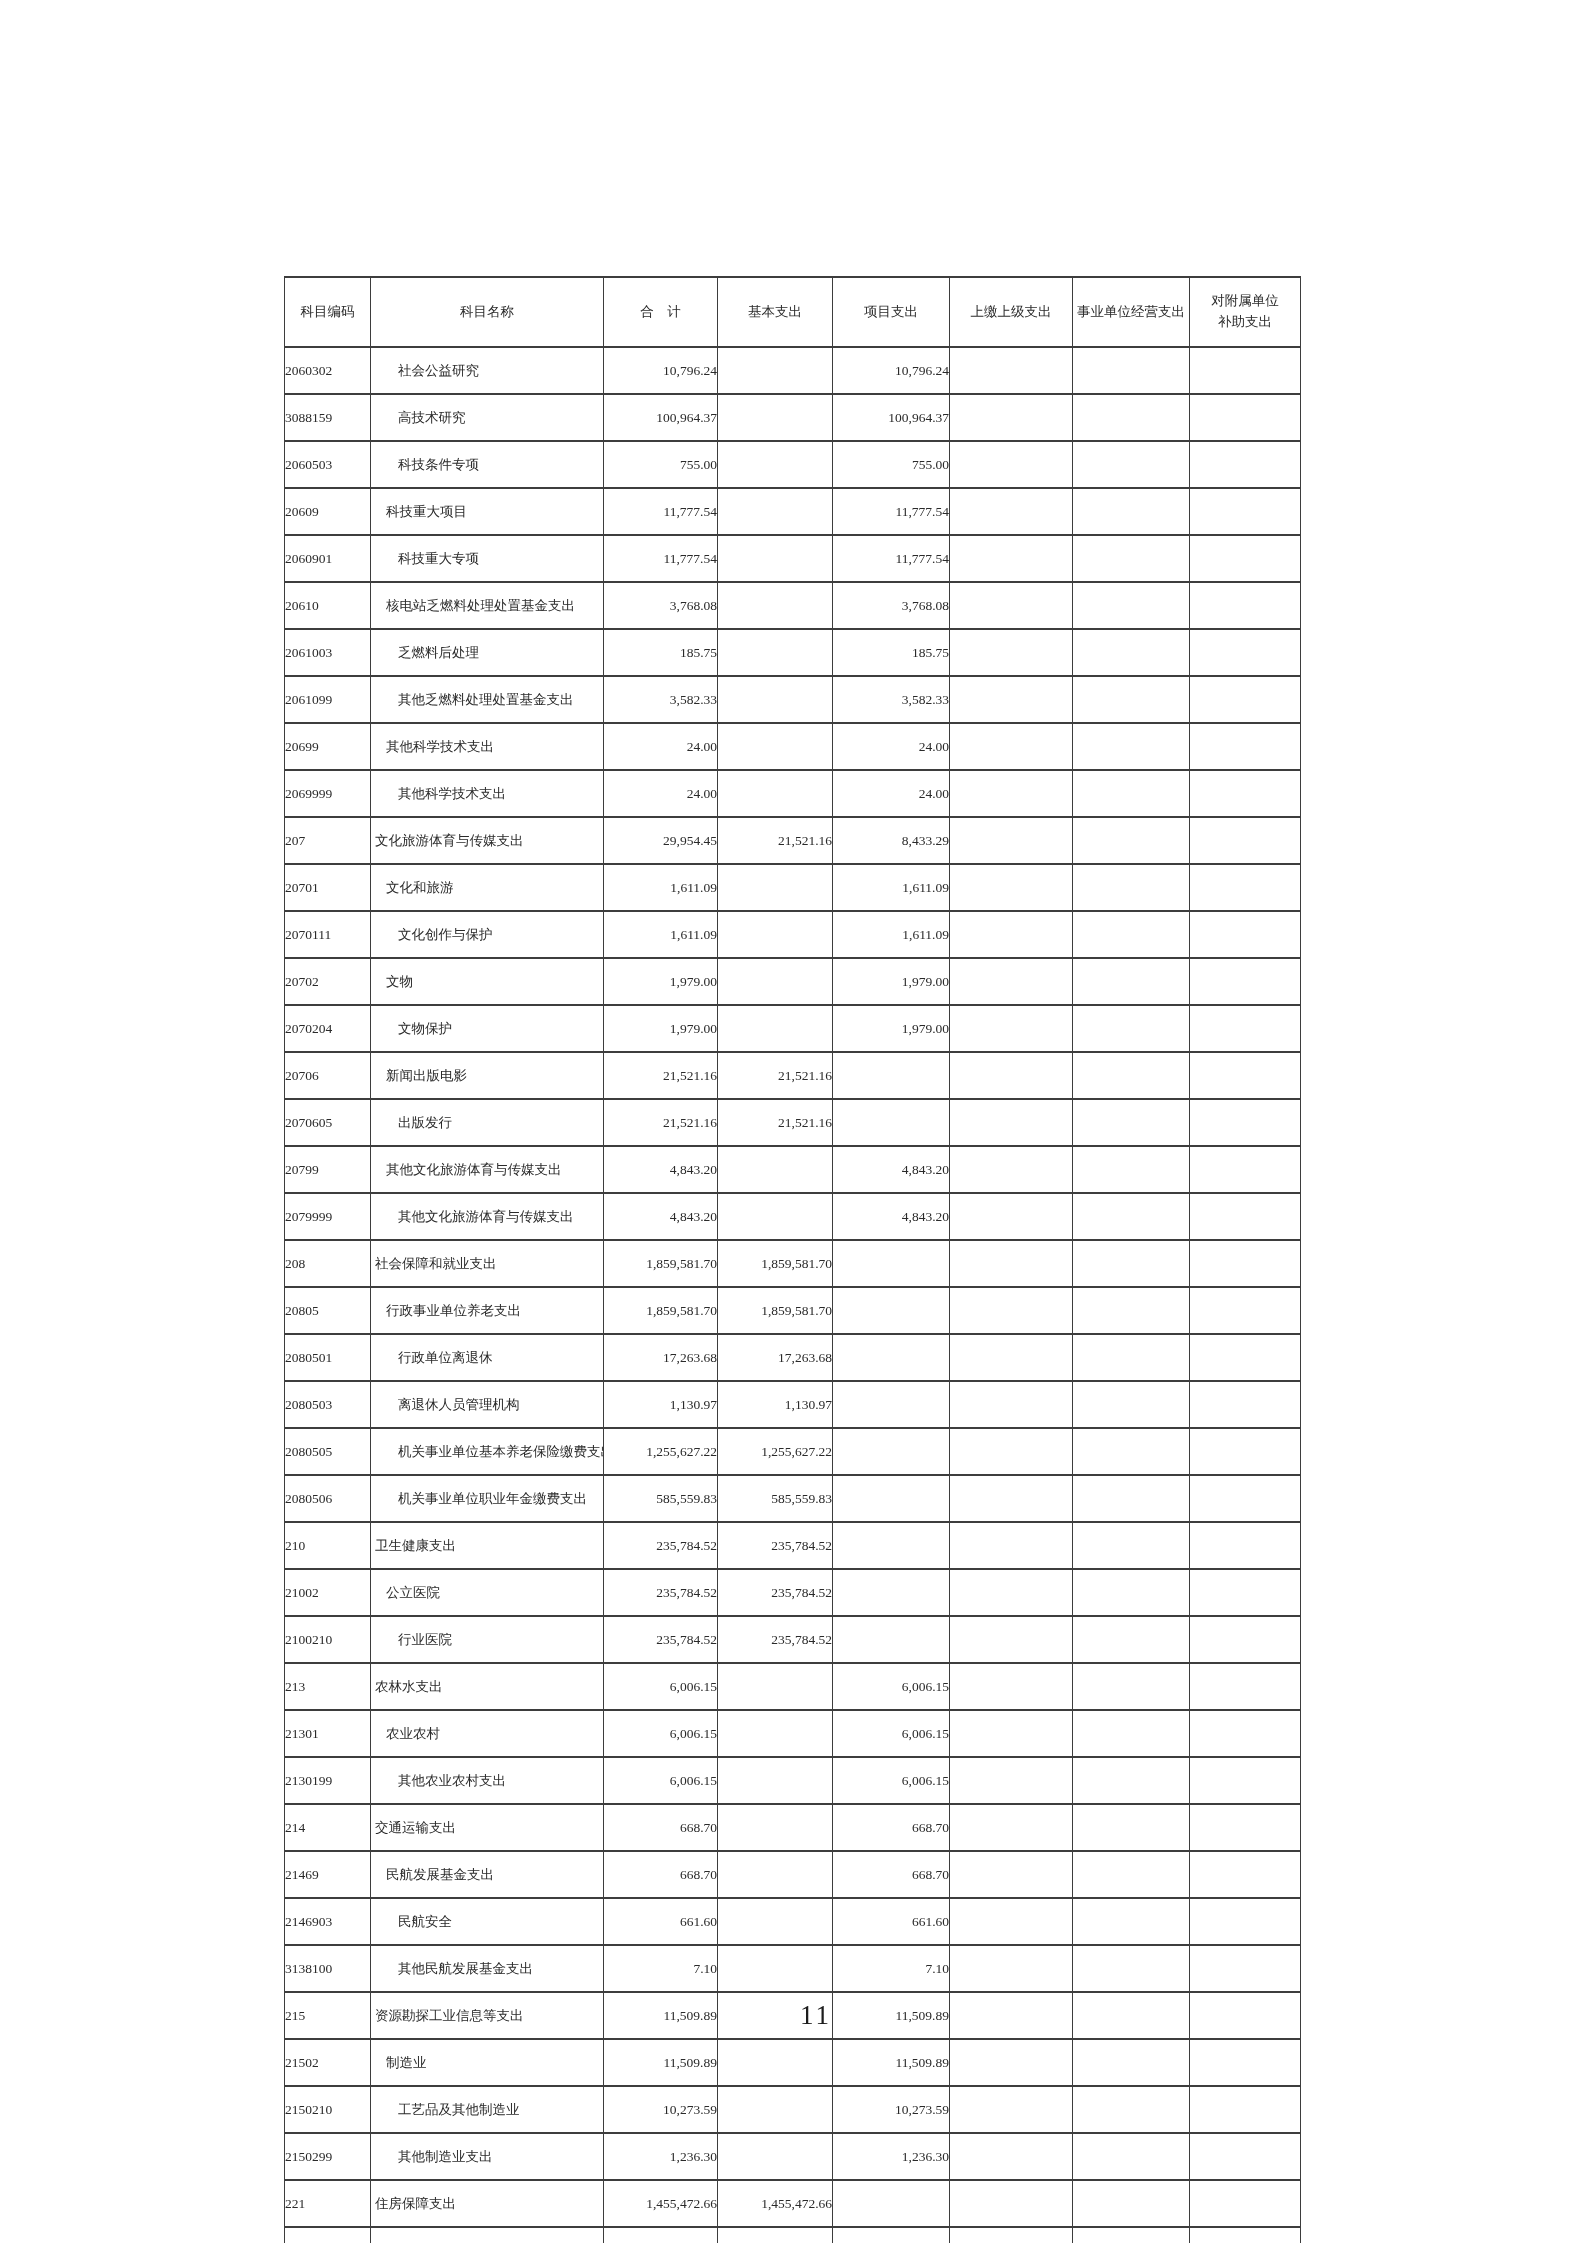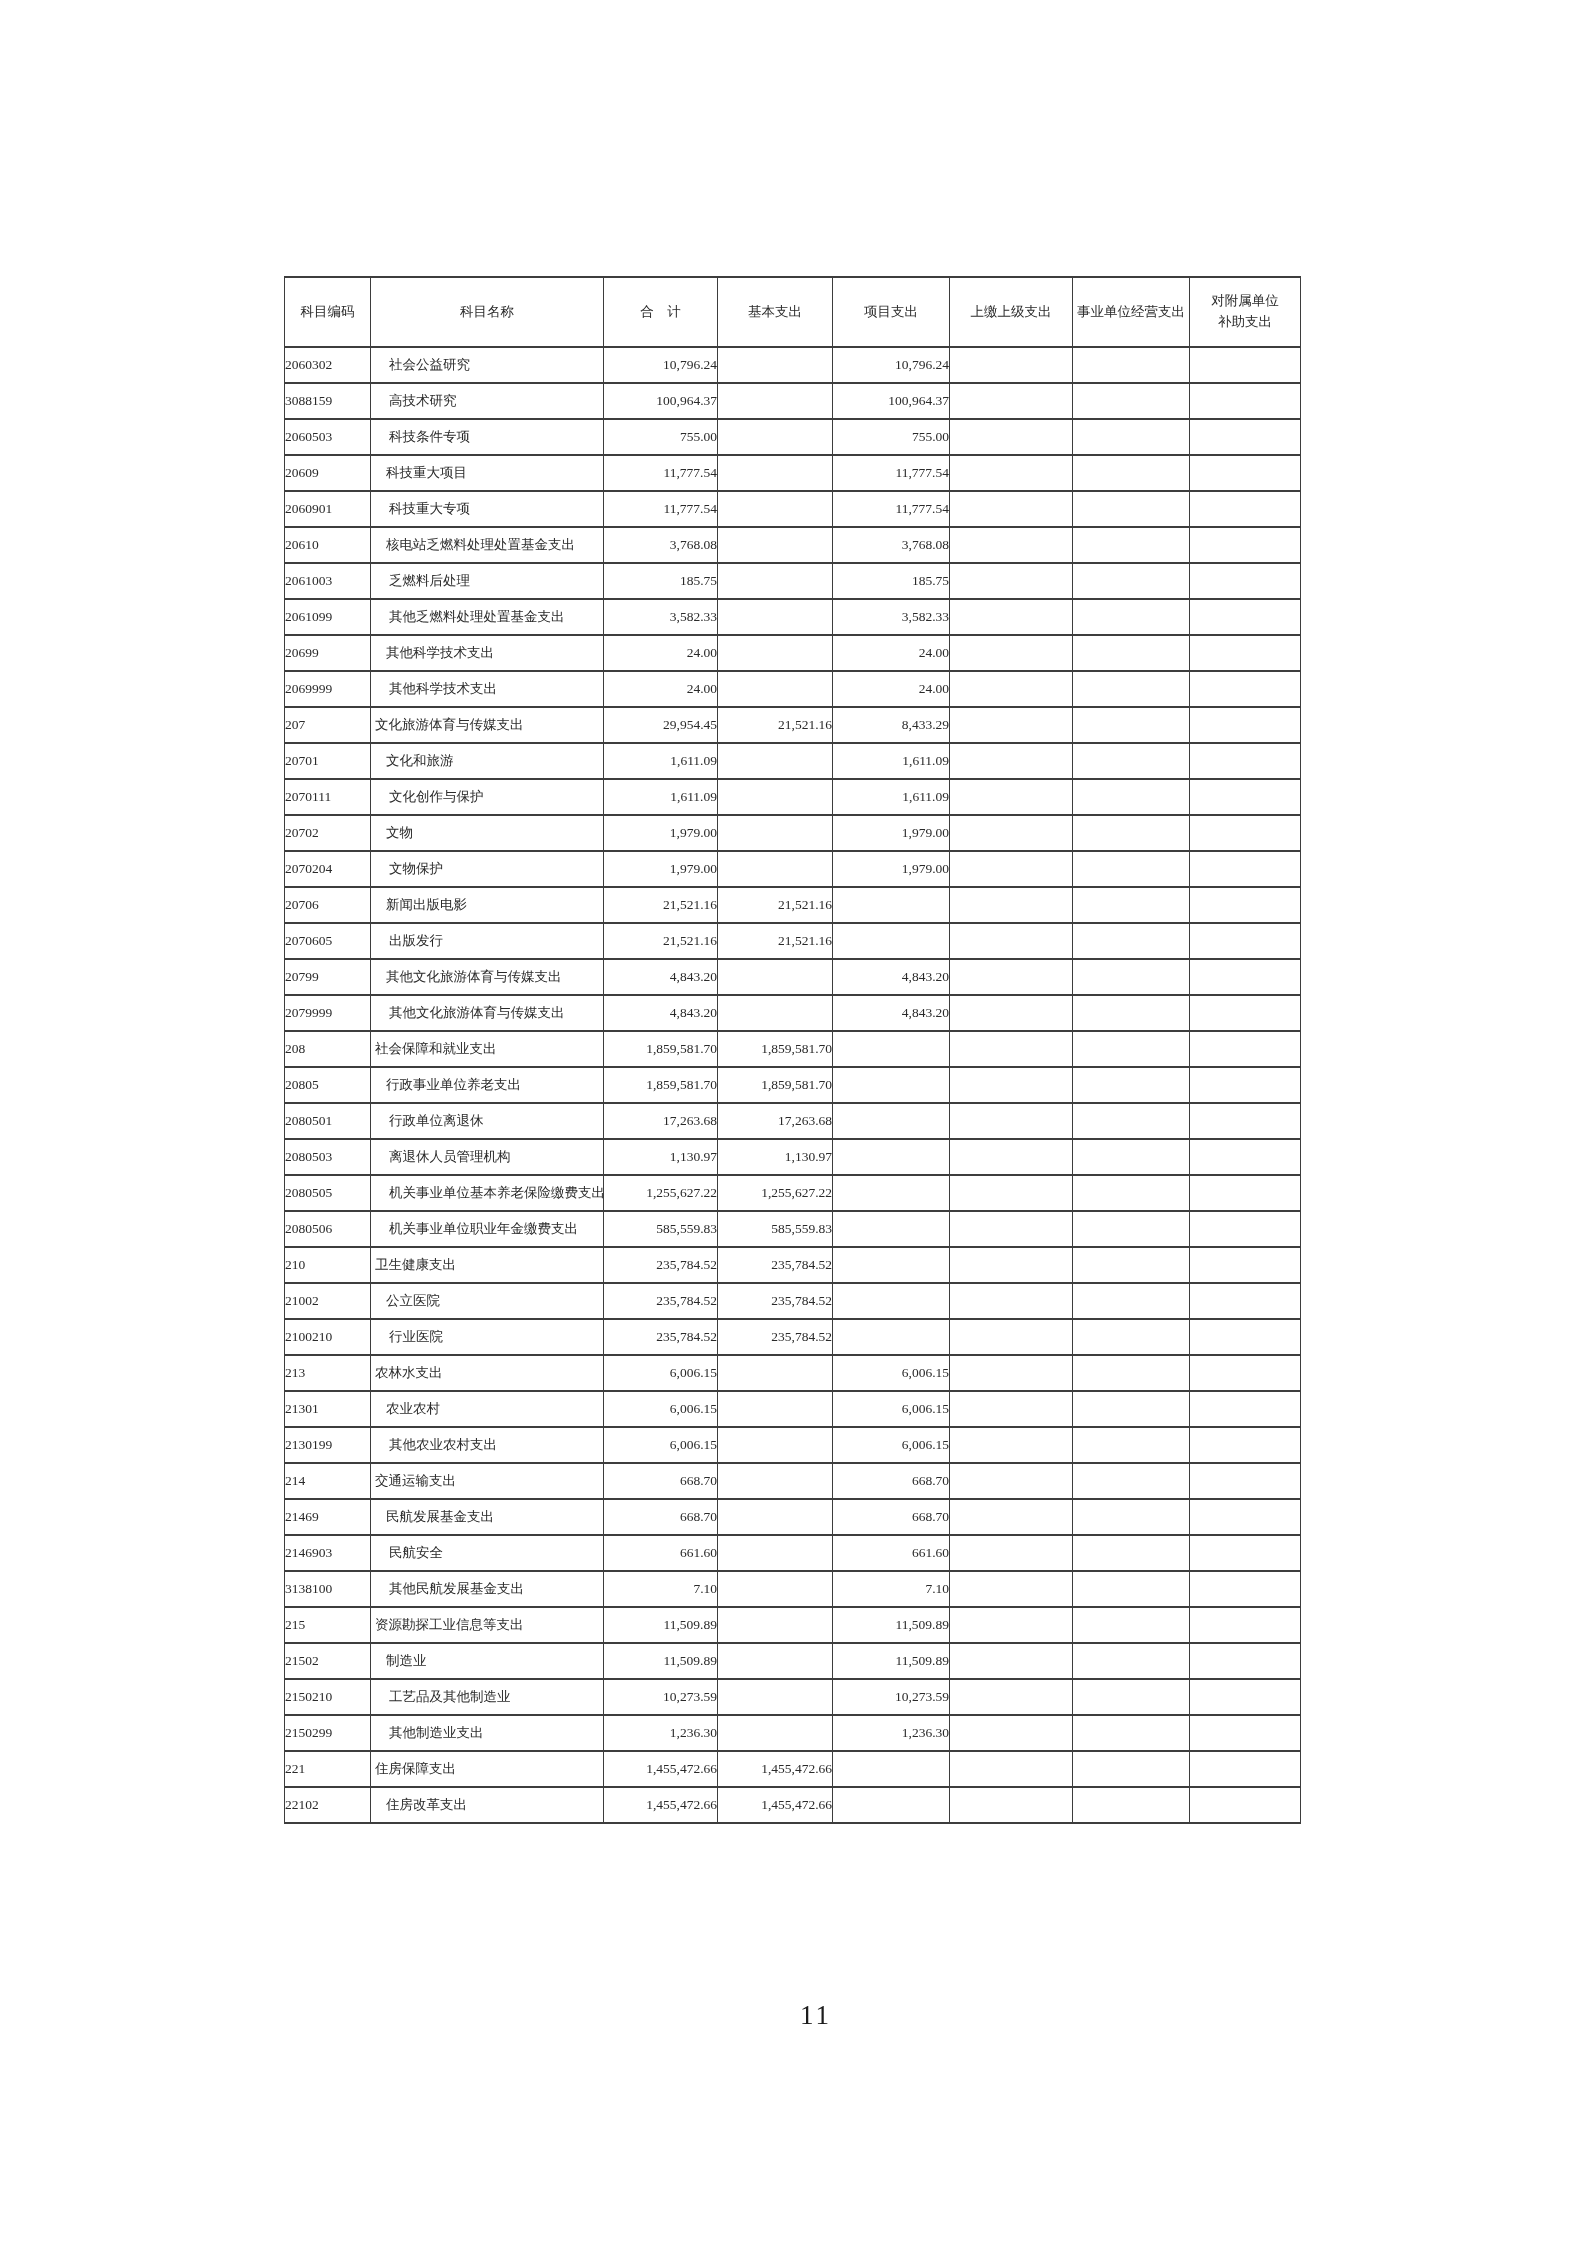--- a/index.html
+++ b/index.html
@@ -28,41 +28,41 @@
     table-layout: fixed;
   }
   table.budget th, table.budget td {
     border: 1.5px solid #3d3d3d;
     border-top-width: 2.2px;
     border-bottom-width: 2.2px;
     padding: 0;
     overflow: hidden;
   }
   thead tr { height: 70px; }
-  tbody tr { height: 36px; }
+  tbody tr { height: 47px; }
   th {
     font-weight: normal;
     font-size: 13.5px;
     text-align: center;
     vertical-align: middle;
     white-space: pre-line;
     line-height: 1.55;
     color: #2a2a2a;
   }
   td {
     font-size: 13.5px;
     vertical-align: middle;
     white-space: nowrap;
     color: #2a2a2a;
   }
   .c-code { text-align: left; padding-left: 5px; }
   .c-name { text-align: left; }
   .c-name.ind1 { padding-left: 4px; }
   .c-name.ind2 { padding-left: 15px; }
-  .c-name.ind3 { padding-left: 18px; }
+  .c-name.ind3 { padding-left: 27px; }
   .c-num { text-align: right; padding-right: 7px; }
   .pagenum {
     position: absolute;
     left: 800px;
     top: 2000px;
     font-size: 27px;
     letter-spacing: 3px;
     color: #1c1c1c;
   }
 </style>

